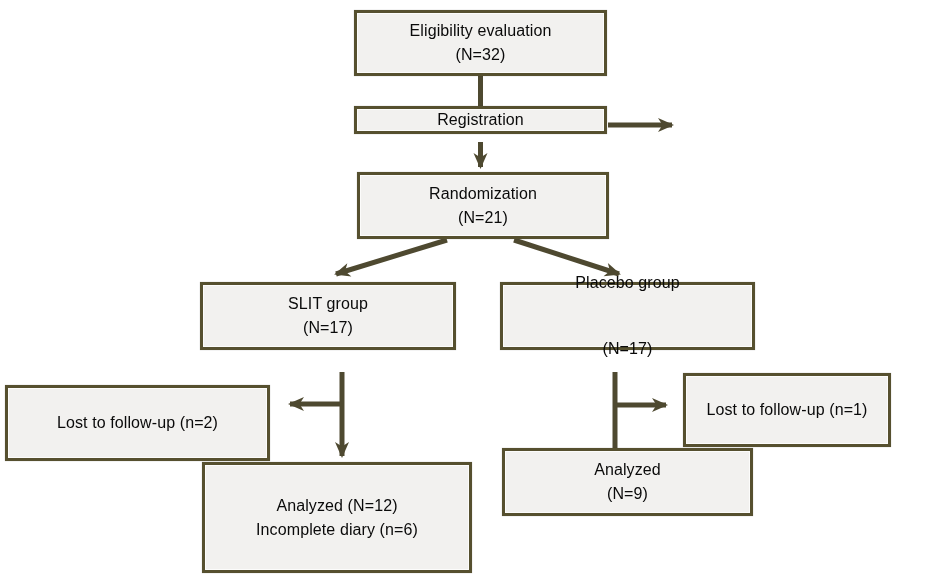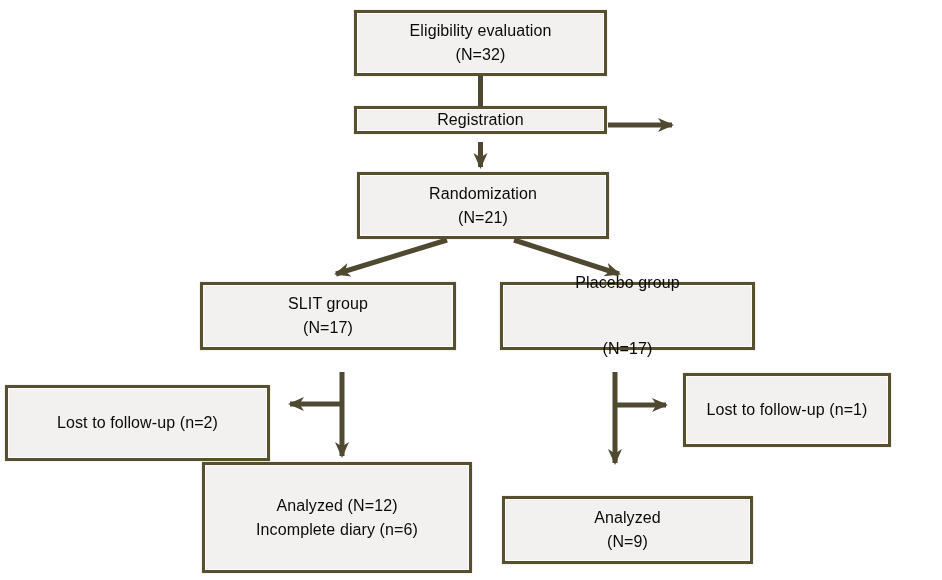--- a/index.html
+++ b/index.html
@@ -53,21 +53,21 @@
 
   .box-eligibility   { left: 354px; top: 10px;  width: 253px; height: 66px; }
   .box-registration  { left: 354px; top: 106px; width: 253px; height: 28px; }
   .box-excluded      { left: 678px; top: 91px;  width: 245px; height: 70px; }
   .box-randomization { left: 357px; top: 172px; width: 252px; height: 67px; }
   .box-slit          { left: 200px; top: 282px; width: 256px; height: 68px; }
   .box-placebo       { left: 500px; top: 282px; width: 255px; height: 68px; gap: 42px; }
   .box-lost-left     { left: 5px;   top: 365px; width: 265px; height: 76px; margin-top: 20px; }
   .box-lost-right    { left: 683px; top: 373px; width: 208px; height: 74px; }
   .box-analyzed-left { left: 202px; top: 462px; width: 270px; height: 111px; }
-  .box-analyzed-right{ left: 502px; top: 496px; width: 251px; height: 68px; }
+  .box-analyzed-right{ left: 502px; top: 448px; width: 251px; height: 68px; }
 </style>
 </head>
 <body>
 
 <div class="canvas">
 
   <svg class="connector-layer" width="942" height="580" viewBox="0 0 942 580" xmlns="http://www.w3.org/2000/svg">
     <defs>
       <marker id="arrowhead" markerUnits="userSpaceOnUse" markerWidth="18" markerHeight="16" refX="15" refY="8" orient="auto">
         <path class="arrowhead-path" d="M1,1 L17,8 L1,15 L5.5,8 Z" fill="#4e4930"></path>

